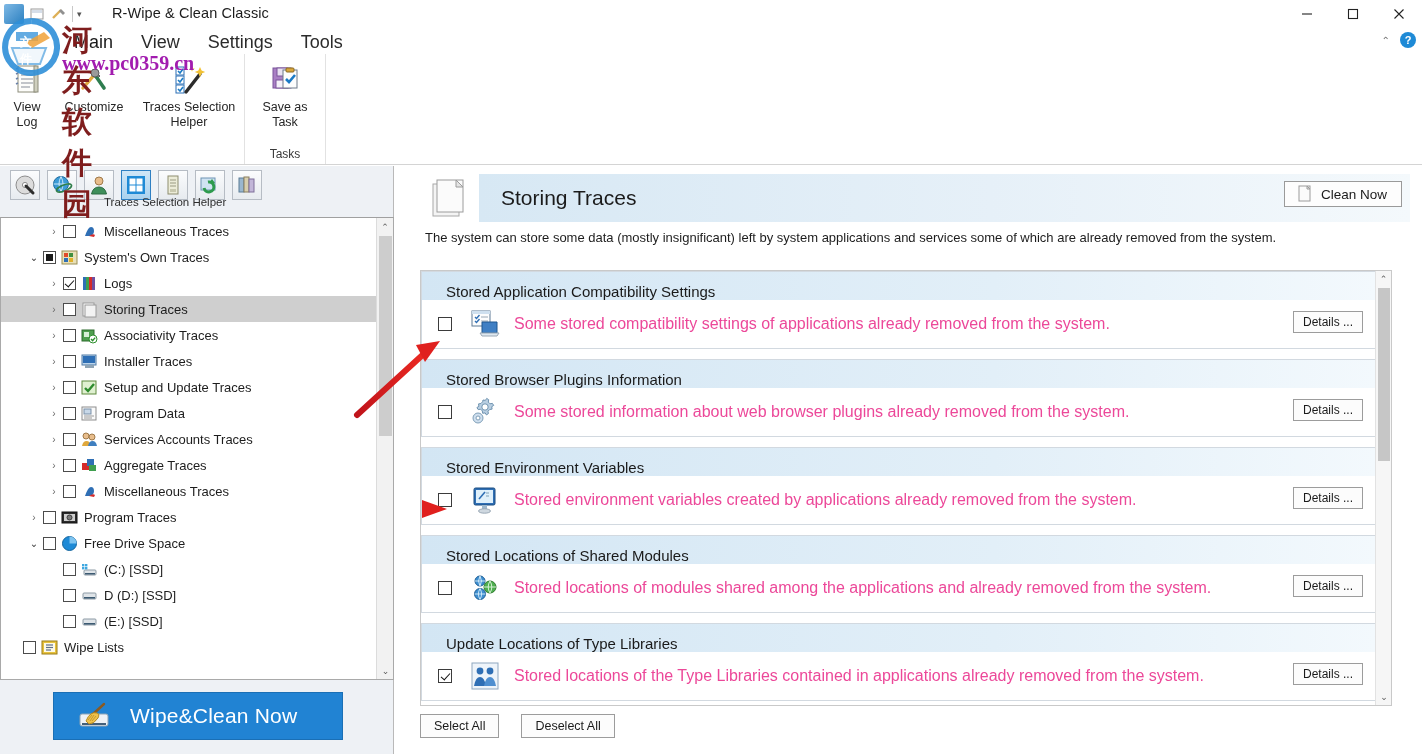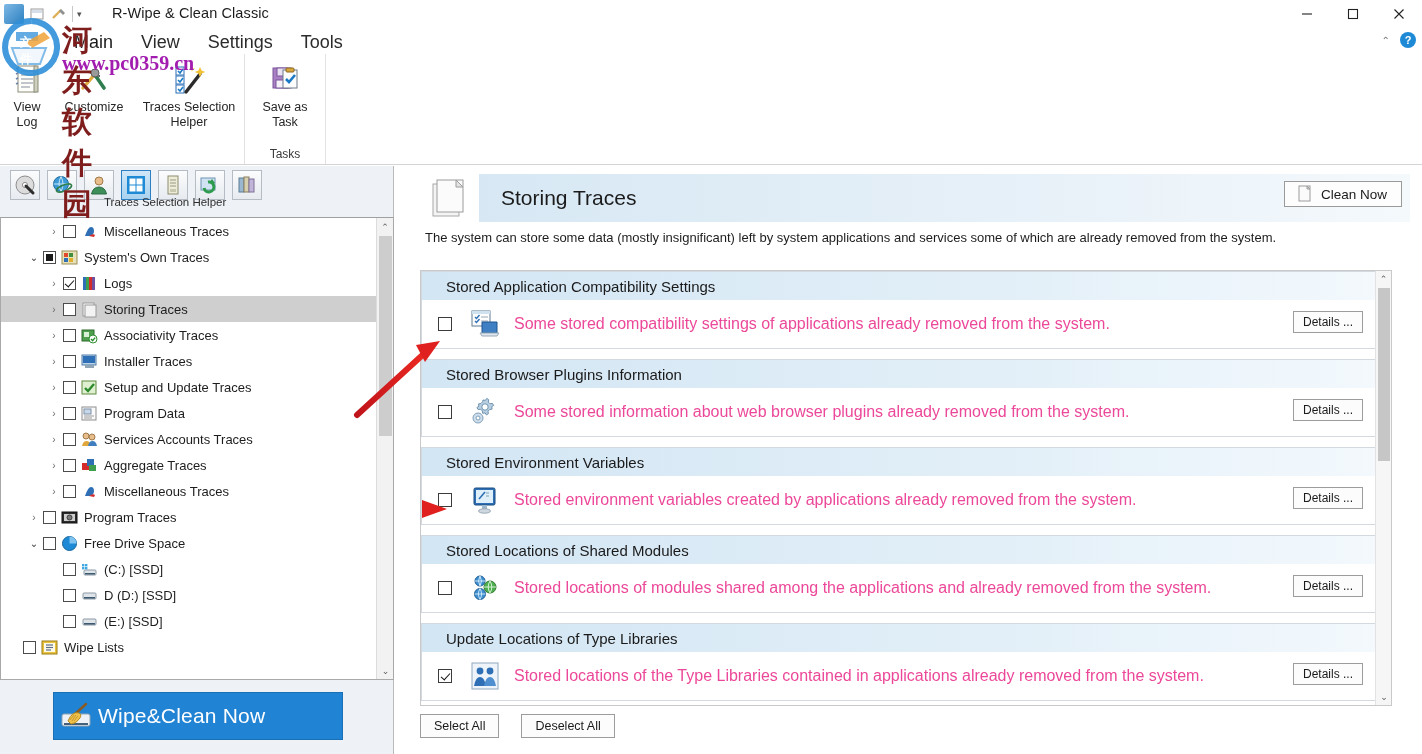--- a/index.html
+++ b/index.html
@@ -180,21 +180,21 @@
 
   
   .bottomleft {
     position: absolute; left: 0; top: 680px; width: 394px; height: 74px;
     background: #eef1f5; border-right: 1px solid #b9b9b9;
   }
   .wipebtn {
     position: absolute; left: 53px; top: 12px; width: 290px; height: 48px;
     background: #2183d3;
     border: 1px solid #1a6fb5;
-    display: flex; align-items: center; padding-left: 6px;
+    display: flex; align-items: center; gap: 14px; padding-left: 24px;
     cursor: default;
   }
   .wipebtn-label {
     font-size: 21px; color: #ffffff; letter-spacing: .2px;
   }
 
   
   .content {
     position: absolute; left: 395px; top: 166px; width: 1027px; height: 588px;
     background: #ffffff;
@@ -228,21 +228,21 @@
     background: #ffffff;
     border: 1px solid #c9c9c9;
     overflow: hidden;
   }
   .panel-list { position: absolute; left: 0; top: 0; width: 955px; }
   .sect { margin: 0 0 10px 0; border: 1px solid #d2d9e0; border-top: none; }
   .sect:first-child { margin-top: 0; }
   .sect-head {
     height: 29px;
     background: linear-gradient(90deg,#d3e6f4 0%, #e2eff8 60%, #f3f9fd 100%);
-    display: flex; align-items: center; padding-left: 24px;
+    display: flex; align-items: flex-end; padding-left: 24px;
     border-top: 1px solid #d2d9e0;
   }
   .sect-title { font-size: 15px; color: #1a1a1a; }
   .sect-body {
     height: 48px; background: #ffffff;
     display: flex; align-items: center; padding-left: 12px;
     position: relative;
   }
   .row-cb {
     width: 14px; height: 14px; border: 1px solid #3b3b3b; background: #fff;

